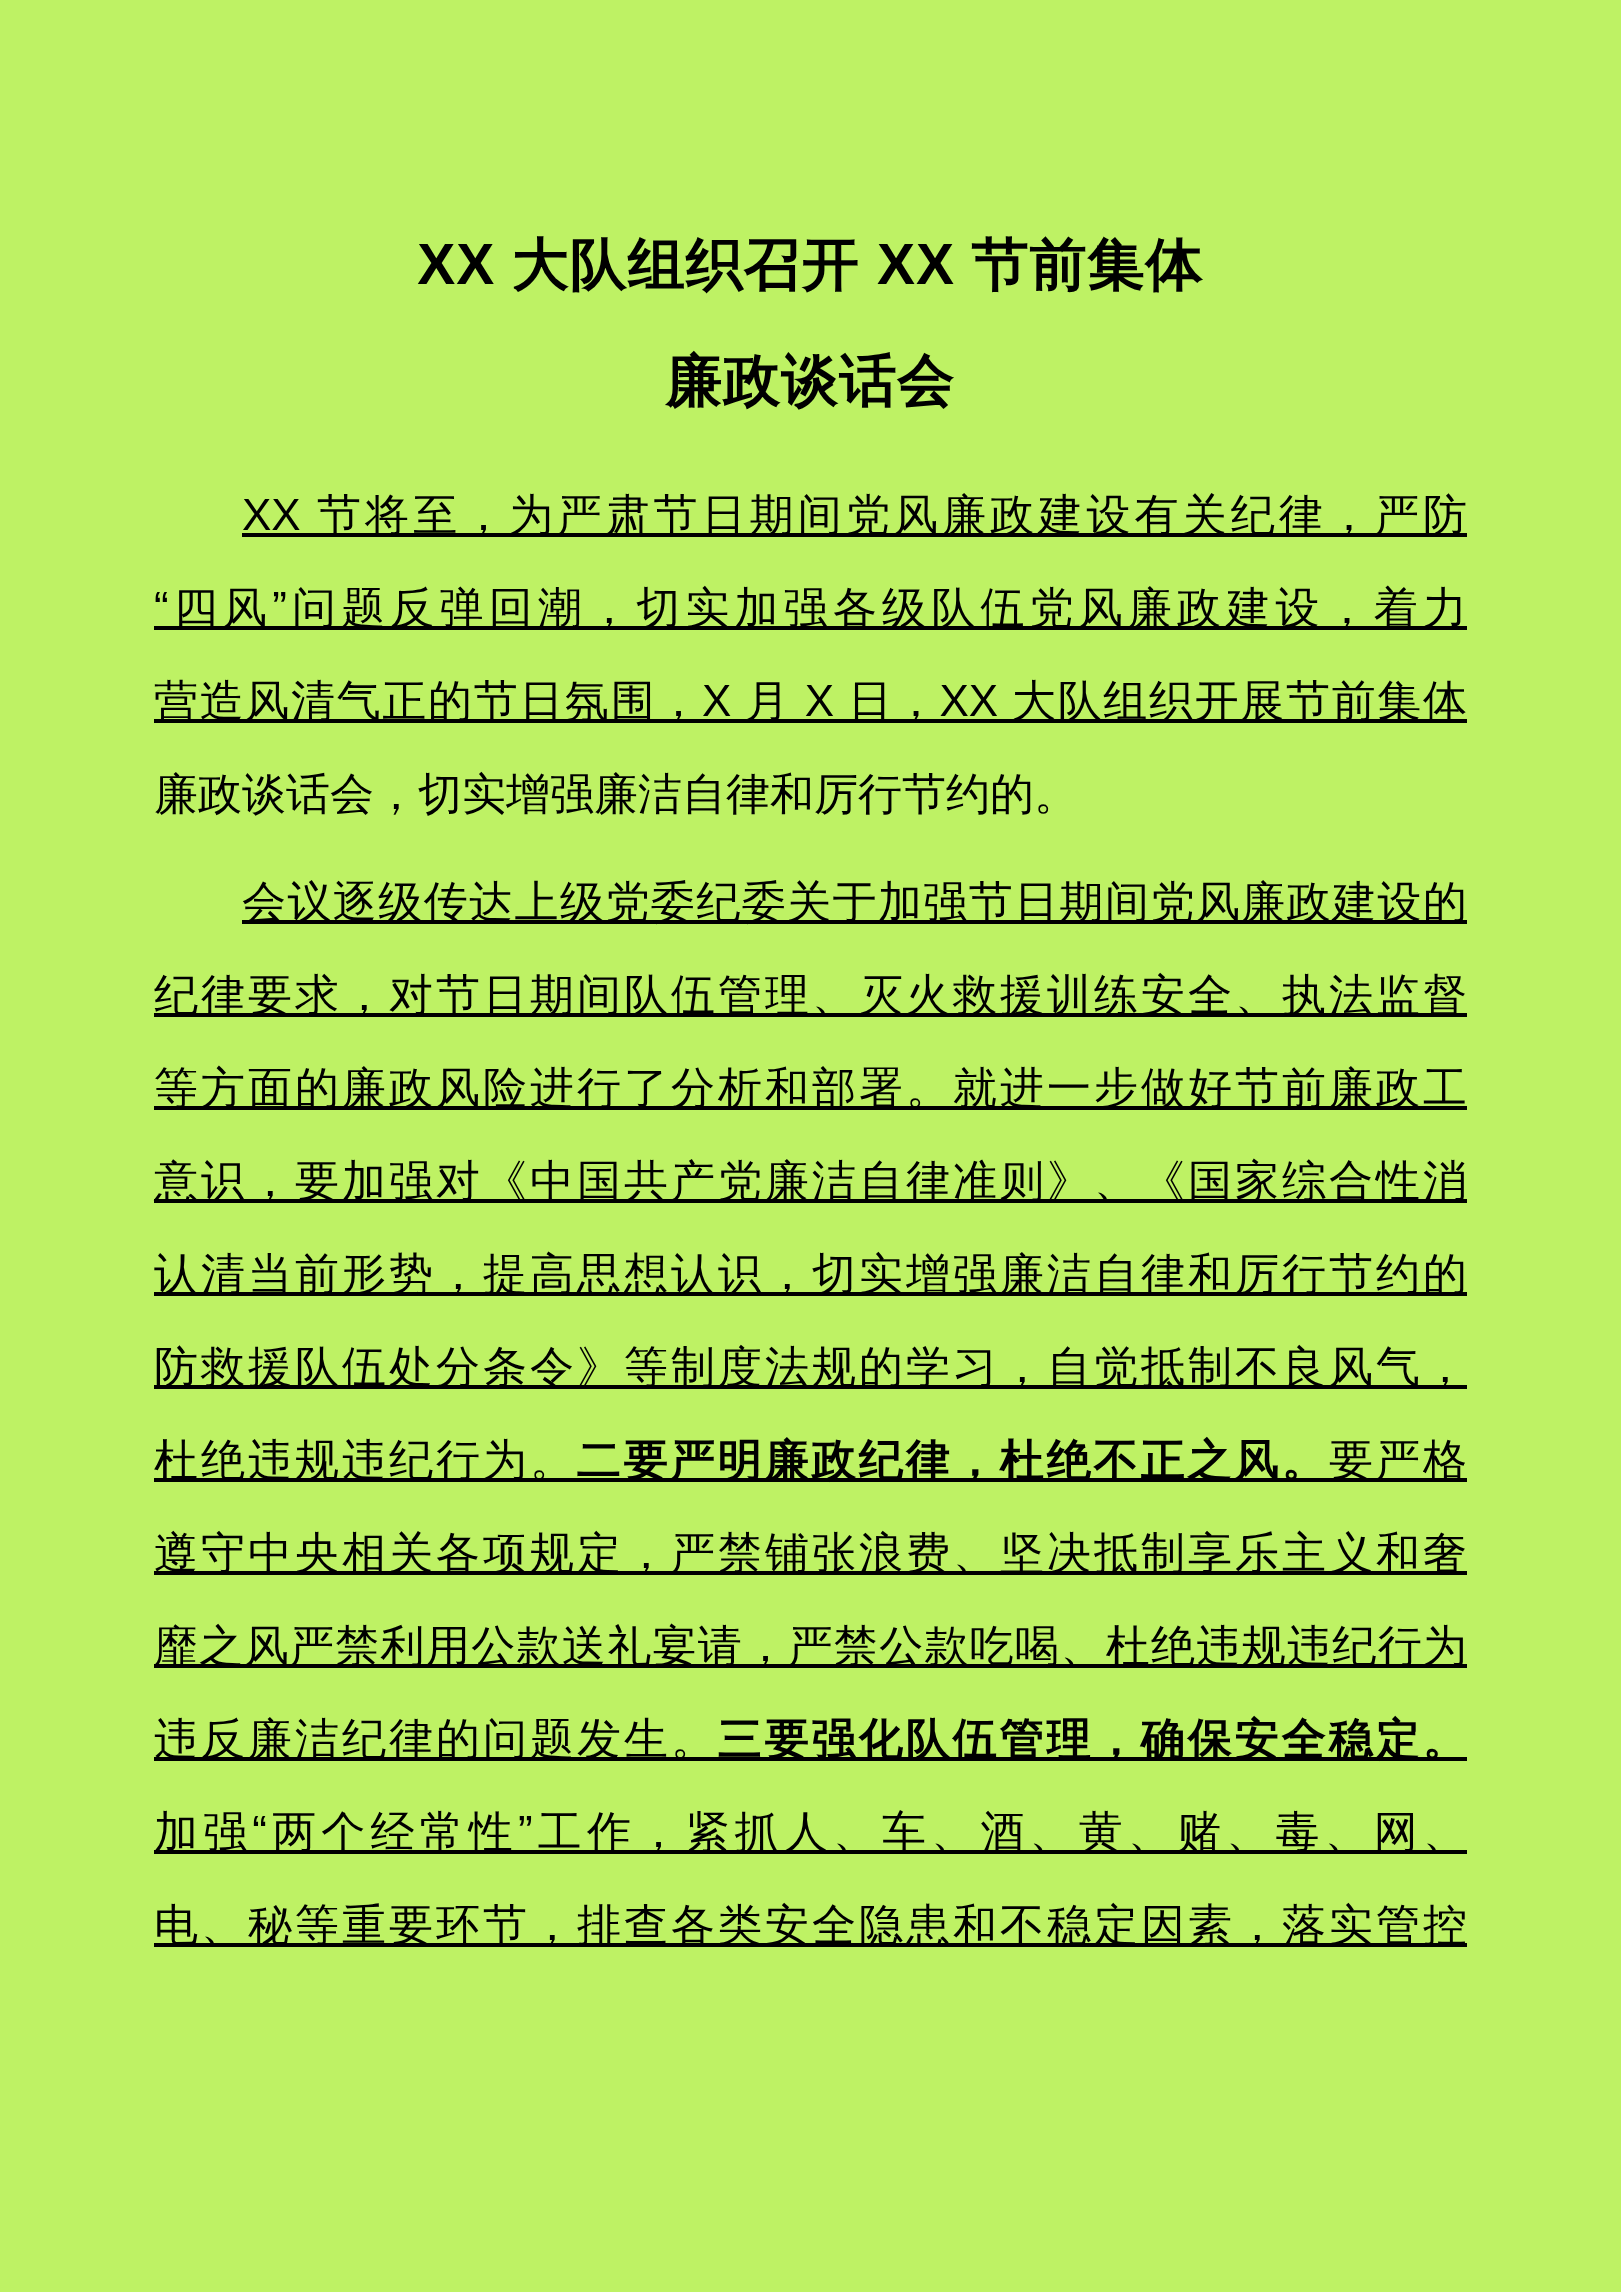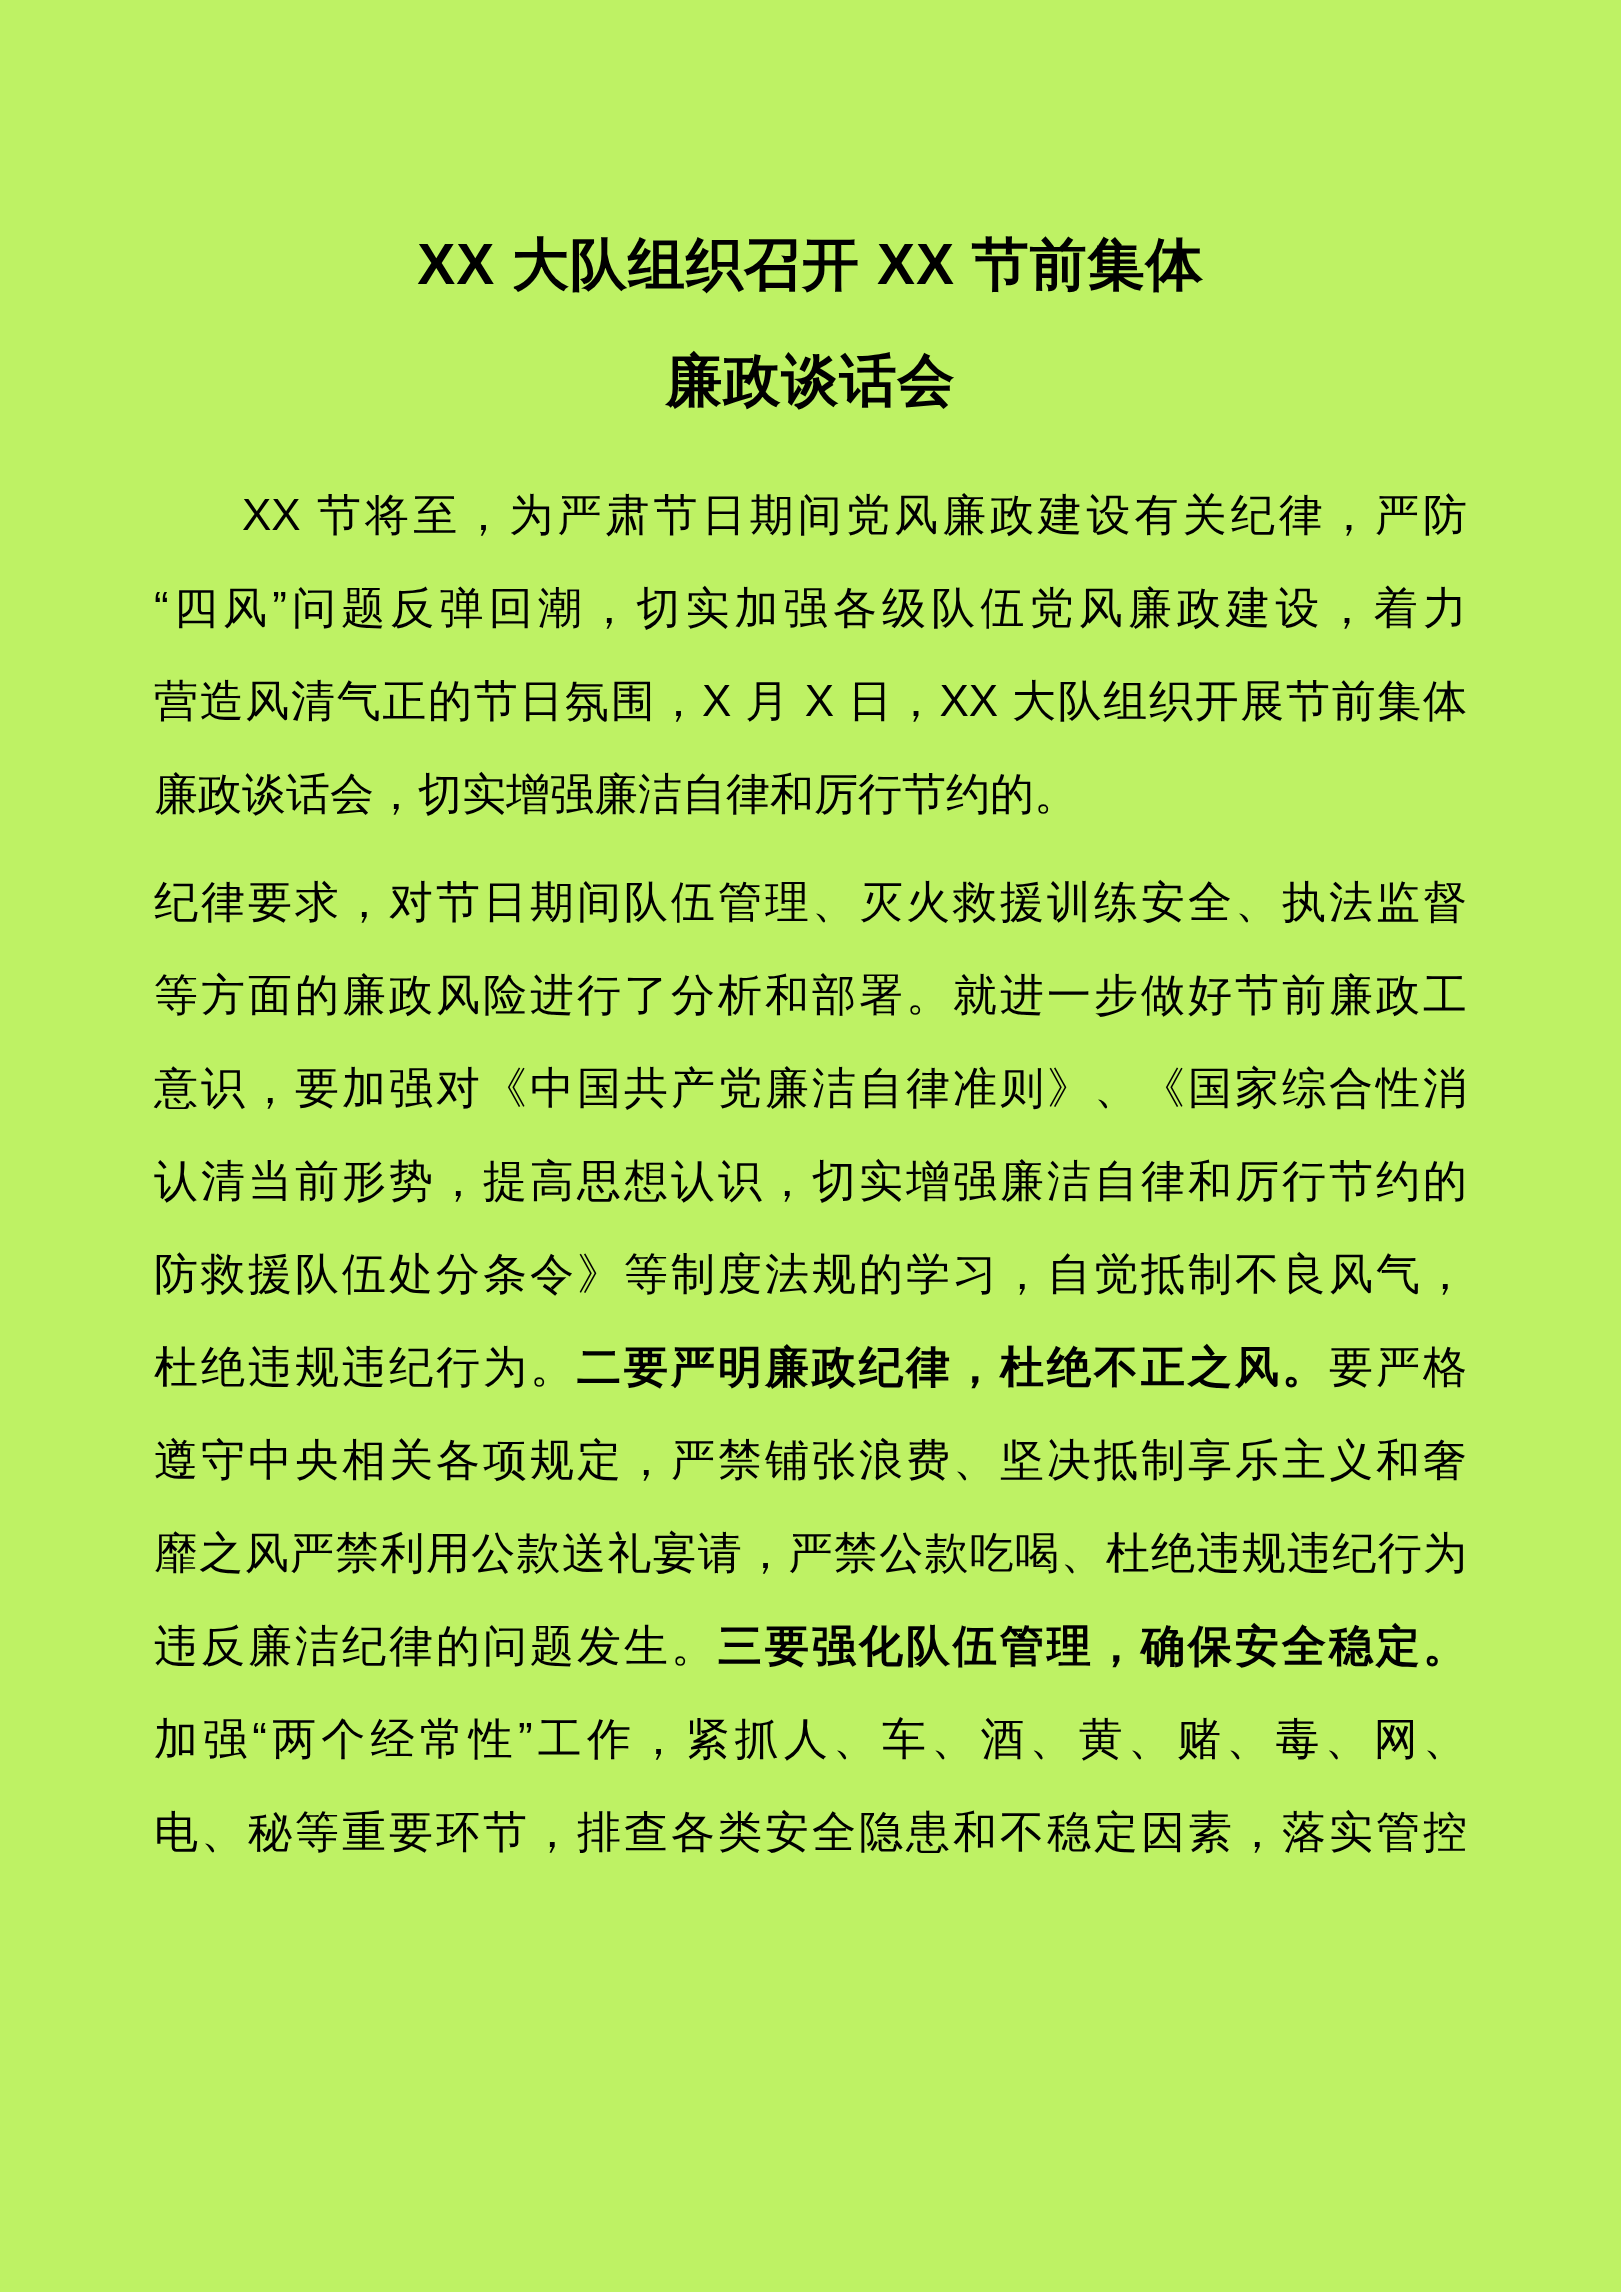--- a/index.html
+++ b/index.html
@@ -34,20 +34,21 @@
   }
   .paragraph + .paragraph {
     margin-top: 14.7px;
   }
   .line {
     text-align: justify;
     text-justify: inter-character;
   }
   .line.fill {
     text-align-last: justify;
+    text-decoration: underline;
   }
   .line.nofill {
     text-align-last: left;
   }
   .line.first {
     text-indent: 2em;
   }
   .seg.bold {
     font-weight: 800;
   }
@@ -61,20 +62,21 @@
     <div class="title-line">廉政谈话会</div>
   </div>
   <div class="doc-body">
       <div class="paragraph">
         <div class="line fill first"><span class="seg">XX 节将至，为严肃节日期间党风廉政建设有关纪律，严防</span></div>
         <div class="line fill"><span class="seg">“四风”问题反弹回潮，切实加强各级队伍党风廉政建设，着力</span></div>
         <div class="line fill"><span class="seg">营造风清气正的节日氛围，X 月 X 日，XX 大队组织开展节前集体</span></div>
         <div class="line nofill"><span class="seg">廉政谈话会，切实增强廉洁自律和厉行节约的。</span></div>
       </div>
       <div class="paragraph">
+        <div class="line fill first"><span class="seg">会议逐级传达上级党委纪委关于加强节日期间党风廉政建设的</span></div>
         <div class="line fill"><span class="seg">纪律要求，对节日期间队伍管理、灭火救援训练安全、执法监督</span></div>
         <div class="line fill"><span class="seg">等方面的廉政风险进行了分析和部署。就进一步做好节前廉政工</span></div>
         <div class="line fill"><span class="seg">意识，要加强对《中国共产党廉洁自律准则》、《国家综合性消</span></div>
         <div class="line fill"><span class="seg">认清当前形势，提高思想认识，切实增强廉洁自律和厉行节约的</span></div>
         <div class="line fill"><span class="seg">防救援队伍处分条令》等制度法规的学习，自觉抵制不良风气，</span></div>
         <div class="line fill"><span class="seg">杜绝违规违纪行为。</span><span class="seg bold">二要严明廉政纪律，杜绝不正之风。</span><span class="seg">要严格</span></div>
         <div class="line fill"><span class="seg">遵守中央相关各项规定，严禁铺张浪费、坚决抵制享乐主义和奢</span></div>
         <div class="line fill"><span class="seg">靡之风严禁利用公款送礼宴请，严禁公款吃喝、杜绝违规违纪行为</span></div>
         <div class="line fill"><span class="seg">违反廉洁纪律的问题发生。</span><span class="seg bold">三要强化队伍管理，确保安全稳定。</span></div>
         <div class="line fill"><span class="seg">加强“两个经常性”工作，紧抓人、车、酒、黄、赌、毒、网、</span></div>

